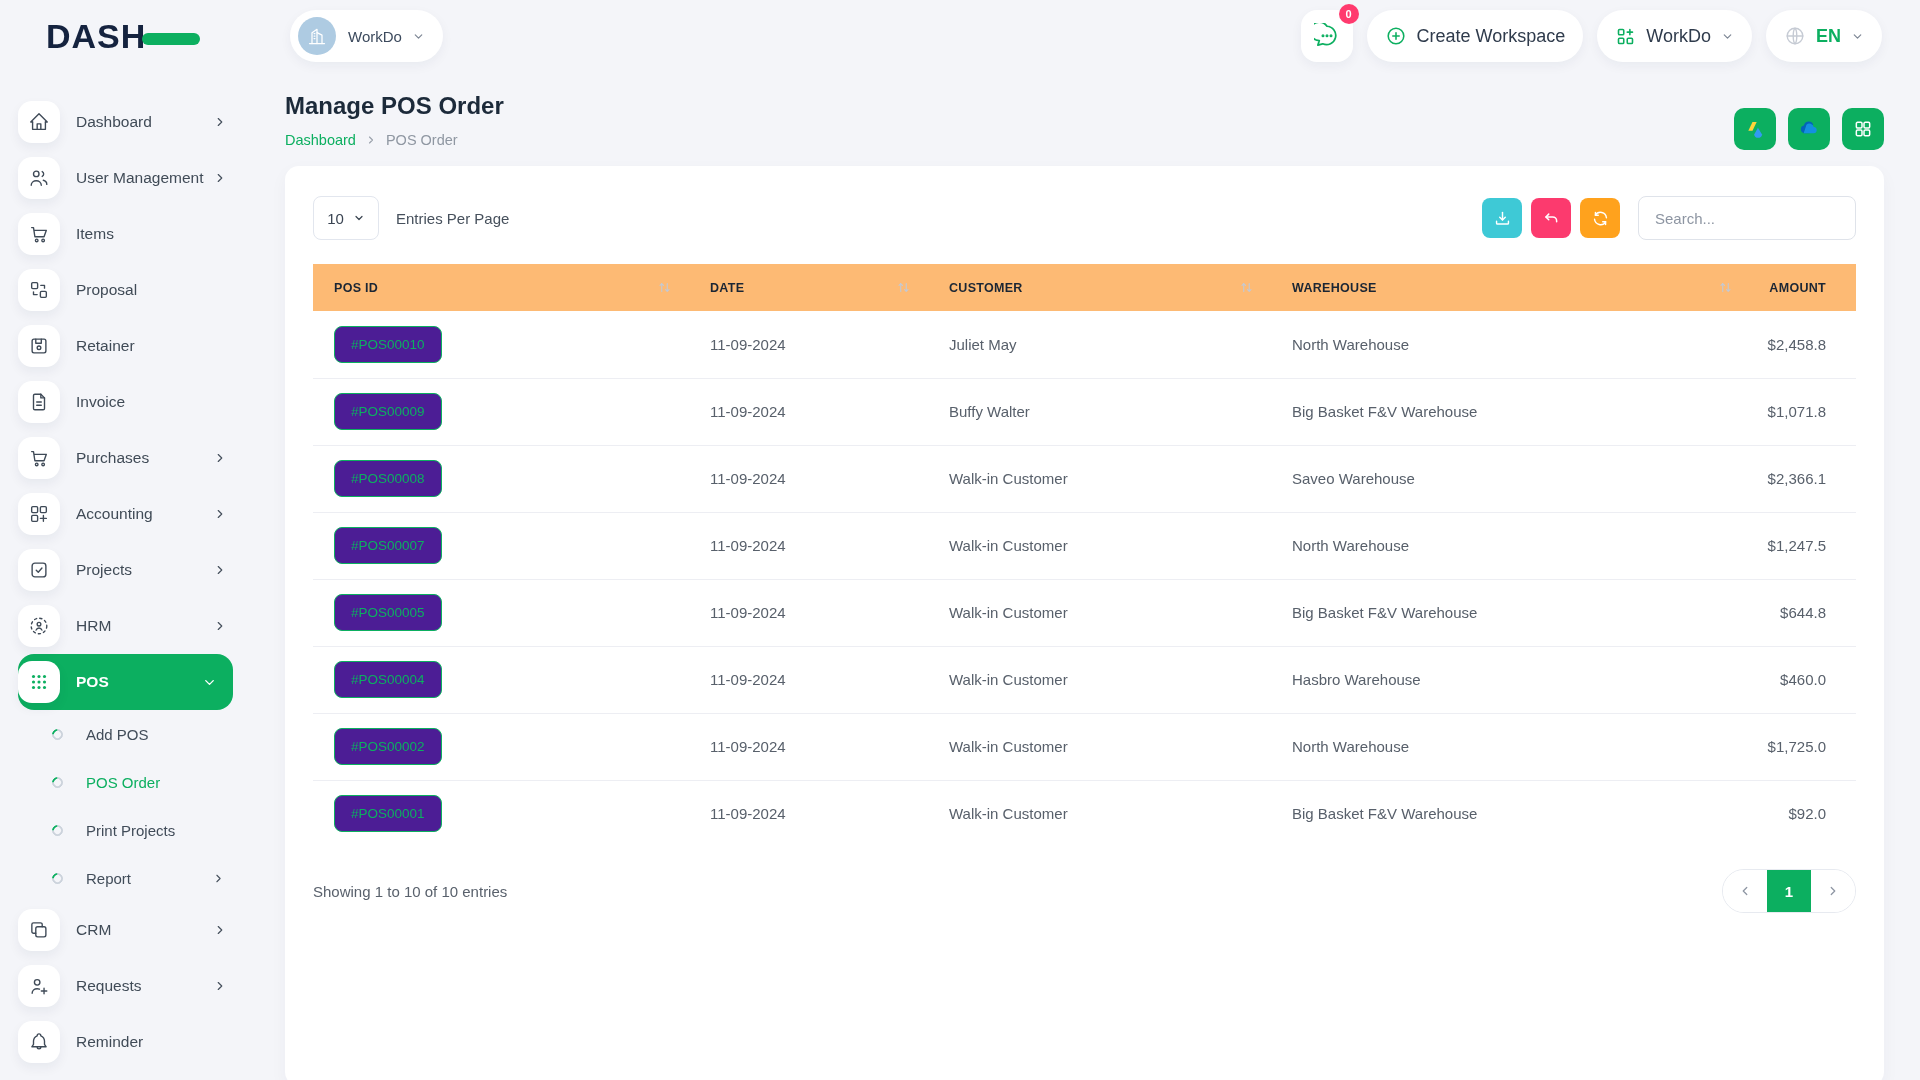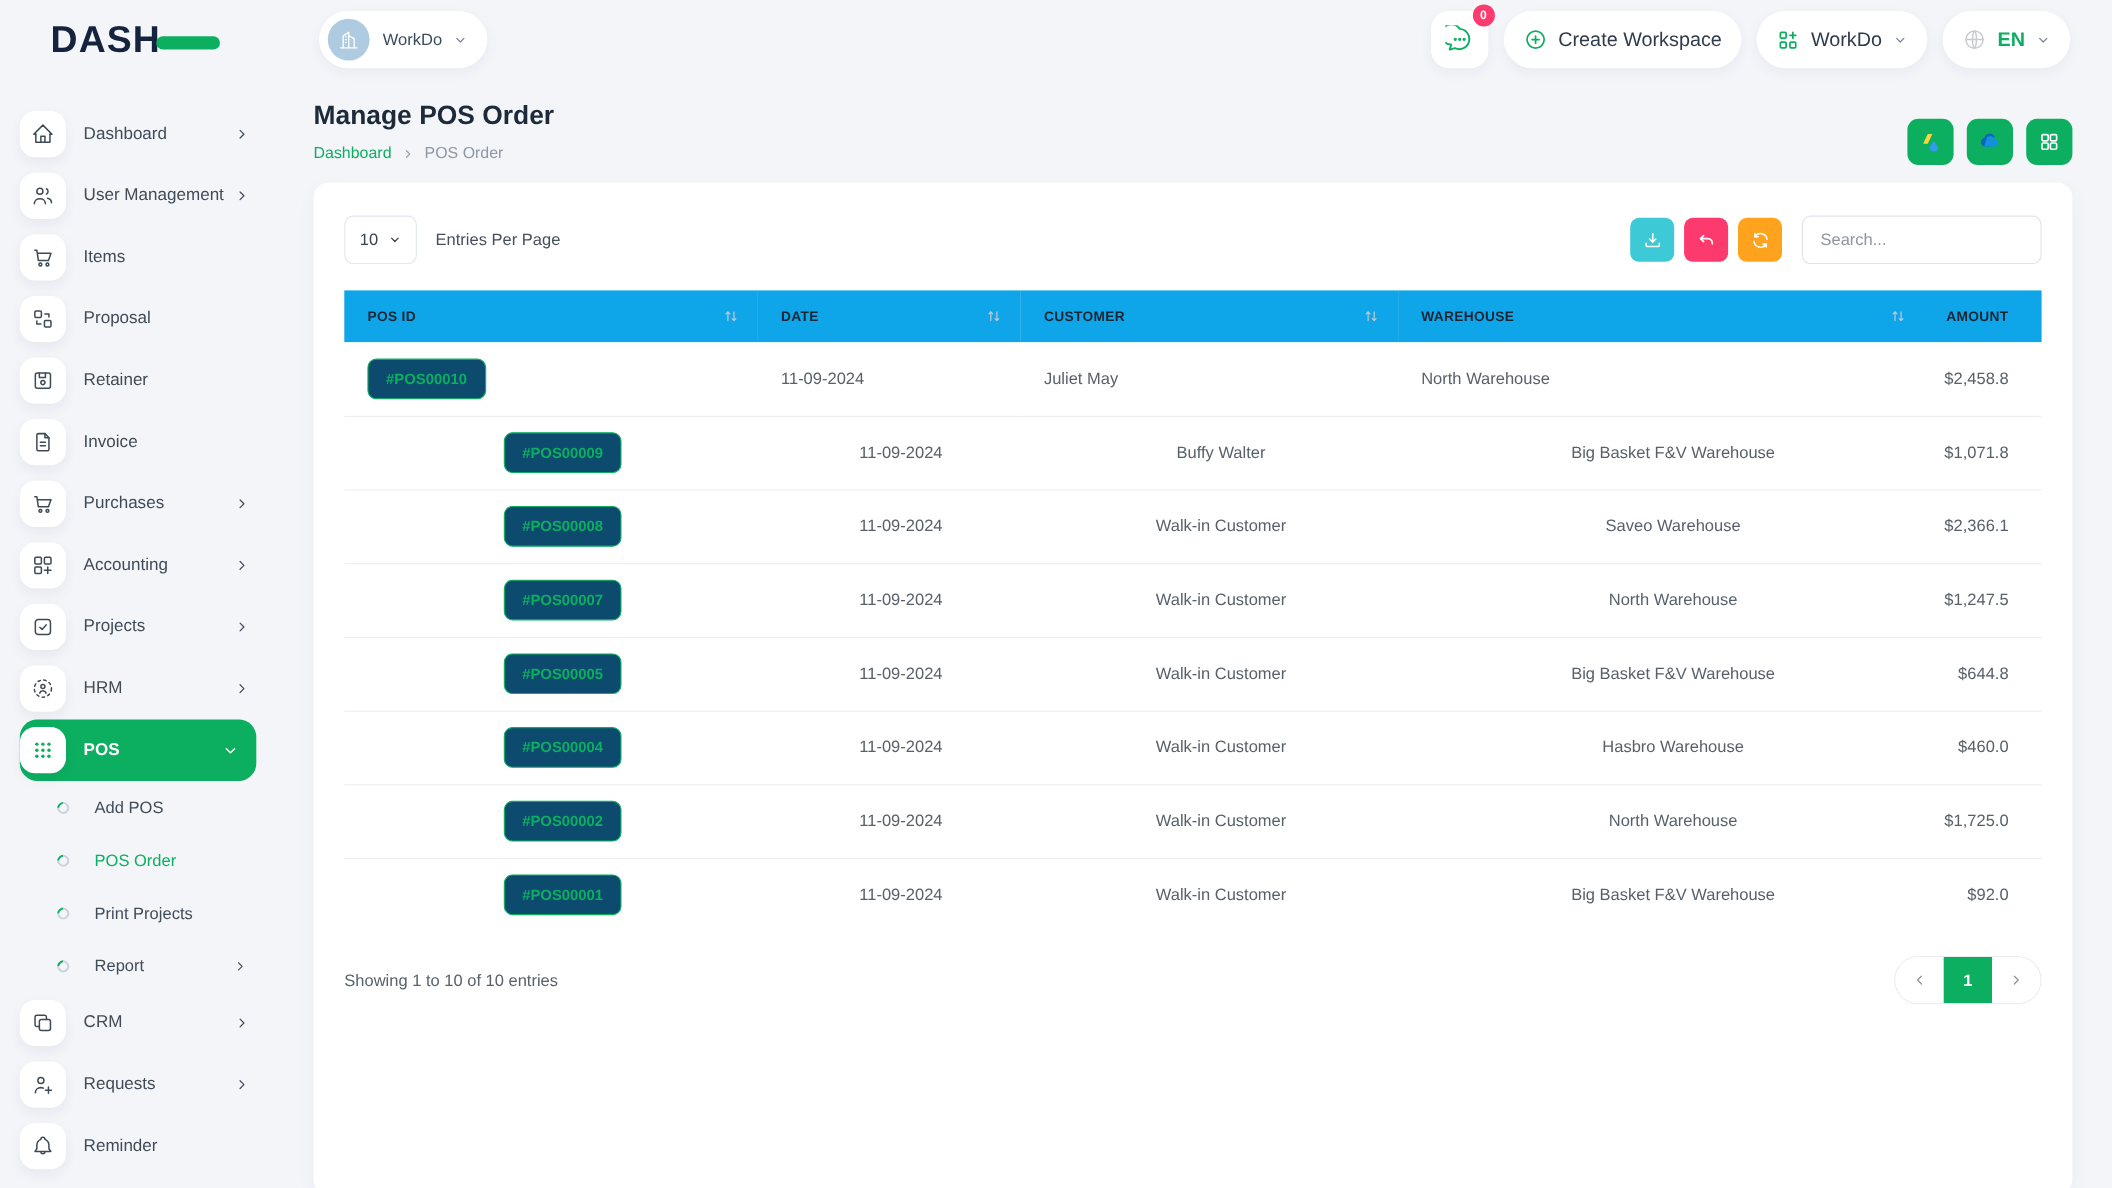--- a/index.html
+++ b/index.html
@@ -63,31 +63,31 @@
   .entries-label { margin-left:17px; font-size:15px; font-weight:500; color:#46505c; }
   .controls-right { margin-left:auto; display:flex; align-items:center; gap:9px; }
   .tool-btn { width:40px; height:40px; border:none; border-radius:8px; cursor:pointer;
     display:flex; align-items:center; justify-content:center; }
   .tool-cyan { background:#3ec9d6; } .tool-pink { background:#fc3a6e; } .tool-orange { background:#ffa21d; }
   .search-input { width:218px; height:44px; border:1px solid #dfe3ea; border-radius:8px; margin-left:9px;
     padding:0 16px; font-size:15px; color:#3a4452; font-family:inherit; outline:none; }
   .search-input::placeholder { color:#8d95a2; }
 
   table { width:100%; border-collapse:collapse; margin-top:24px; }
-  thead th { background:#0ea5e9; height:47px; text-align:left; padding-left:21px;
+  thead th { background:#fdba74; height:47px; text-align:left; padding-left:21px;
     font-size:12.5px; font-weight:800; color:#1b2634; letter-spacing:.3px; }
   th .th-inner { display:flex; align-items:center; }
   .sort-ic { margin-left:auto; margin-right:18px; display:flex; }
   th.col-amount { text-align:right; padding-right:30px; padding-left:0; }
   th.col-amount .th-inner { justify-content:flex-end; gap:22px; }
   tbody td { height:67px; font-size:15px; color:#58606b; padding-left:21px; }
-  tbody tr + tr td { border-top:1px solid #edeef3;text-align:center; }
+  tbody tr + tr td { border-top:1px solid #edeef3; }
   td.cell-amount { text-align:right; padding-right:30px; padding-left:0; }
   .pos-badge { display:inline-block; padding:10px 16px; border:1px solid #0caf60; border-radius:8px;
-    color:#0caf60; font-size:13.5px; font-weight:700; cursor:pointer; background:#0c4a6e; }
+    color:#0caf60; font-size:13.5px; font-weight:400; cursor:pointer; background:#4c1d95; }
 
   .table-foot { display:flex; align-items:center; justify-content:space-between; margin-top:22px; }
   .showing { font-size:15px; color:#59616c; }
   .pager { display:flex; height:44px; border:1px solid #e7eaf0; border-radius:22px; overflow:hidden; background:#fff; }
   .pager-btn { width:44px; display:flex; align-items:center; justify-content:center; cursor:pointer; background:#fff; border:none; }
   .pager-page { width:44px; display:flex; align-items:center; justify-content:center; background:#0caf60;
     color:#fff; font-size:15px; font-weight:600; cursor:pointer; border:none; }
   svg { display:block; }
 </style>
 </head>

